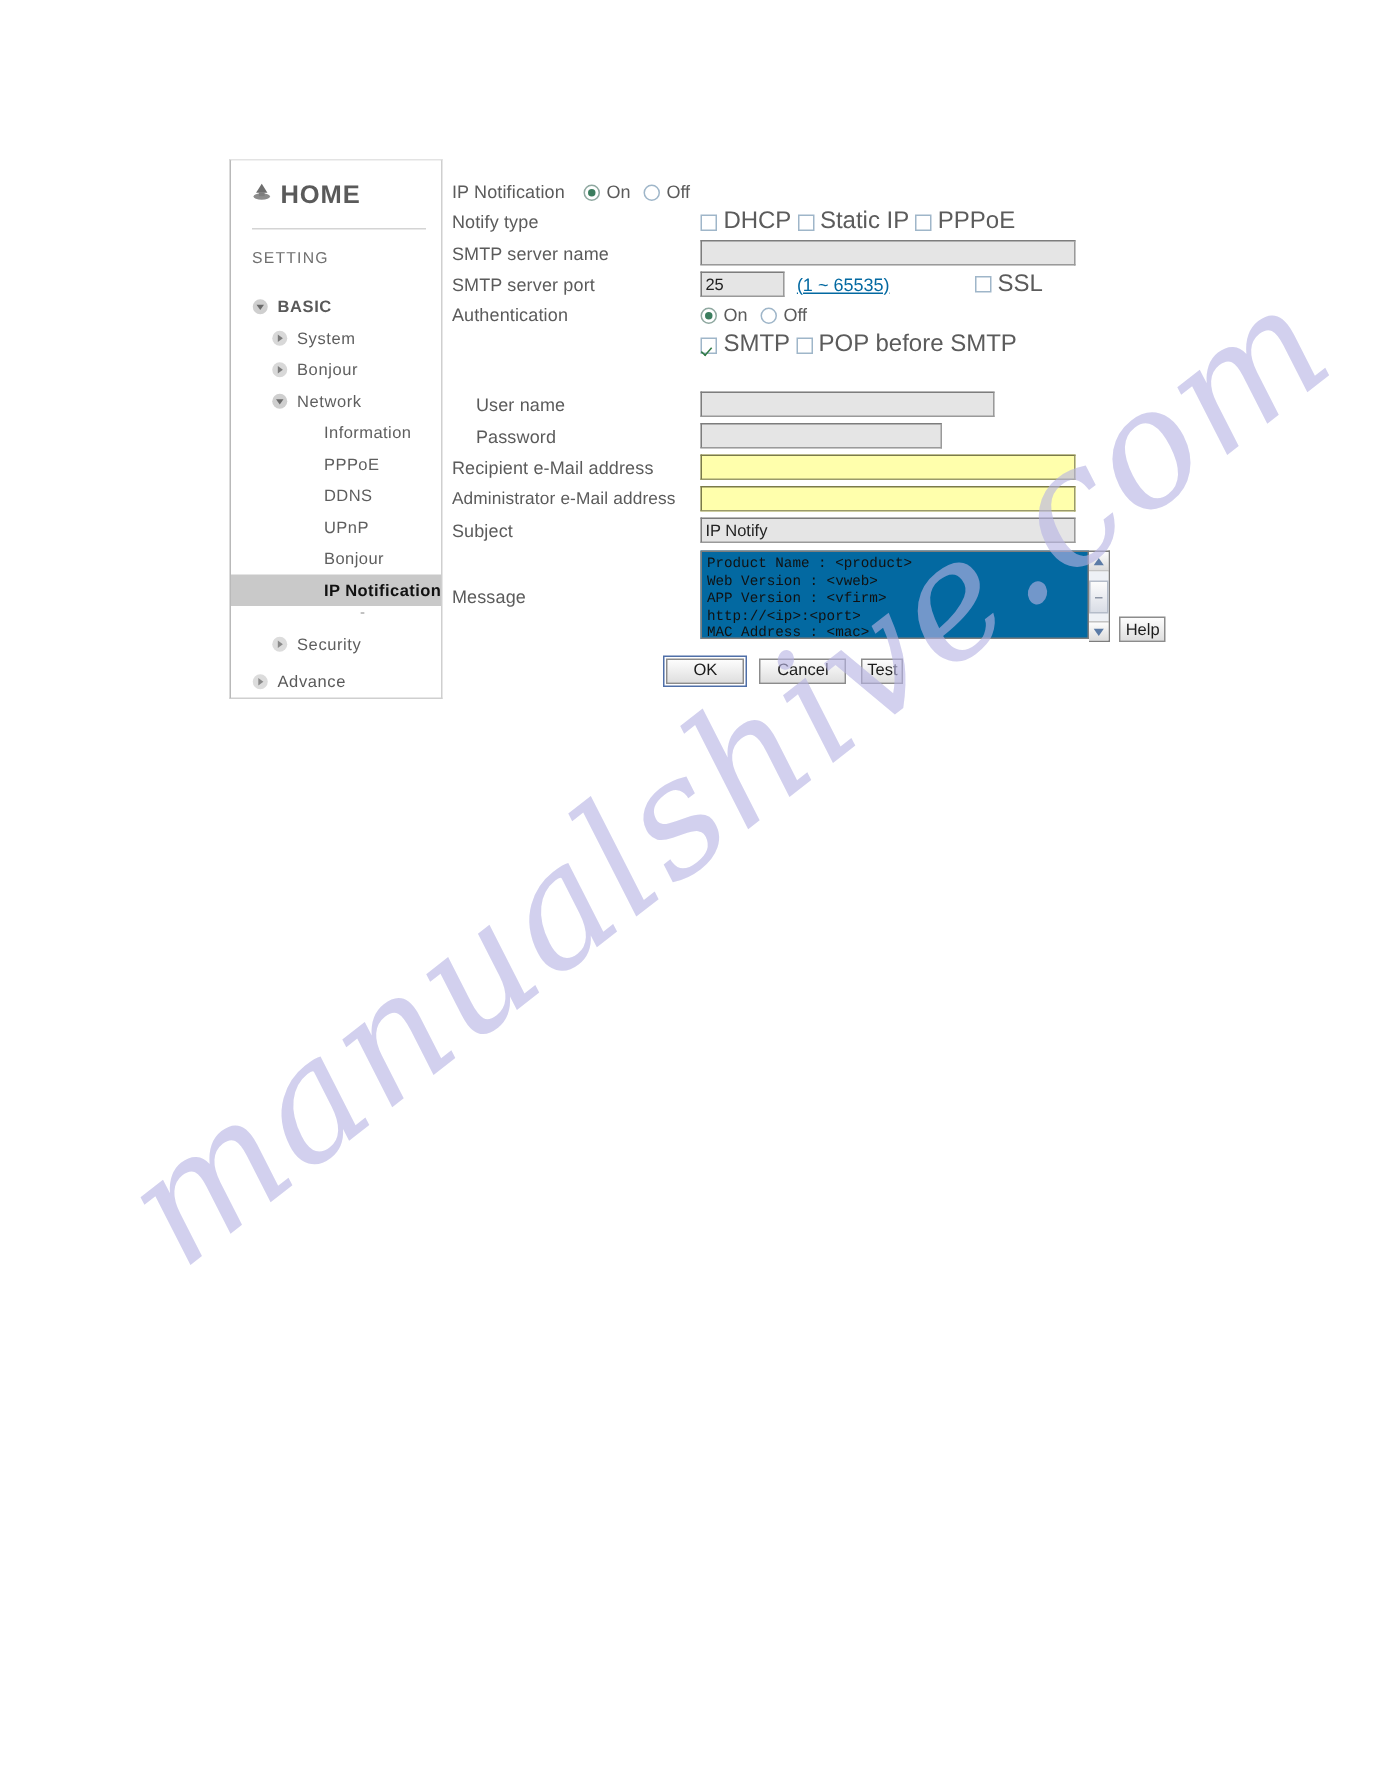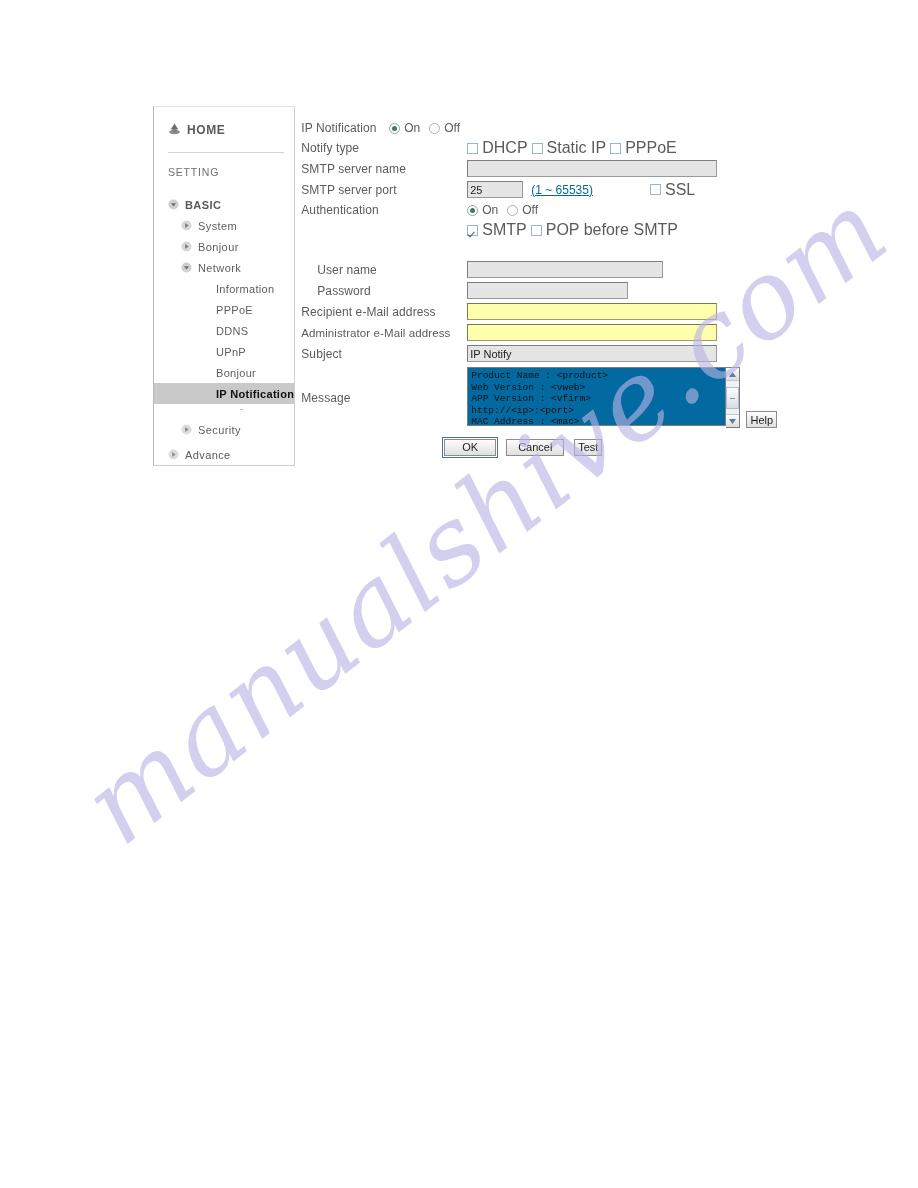--- a/index.html
+++ b/index.html
@@ -58,21 +58,21 @@
     position: relative;
   }
   .home-row {
     display: flex;
     align-items: center;
     gap: 6px;
     padding: 0 0 0 14px;
     height: 24px;
   }
   .home-label {
-    font-size: 12px;
+    font-size: 17px;
     color: #5a5a5a;
     letter-spacing: .6px;
     font-weight: bold;
   }
   .home-divider {
     margin: 10px 10px 0 14px;
     border-top: 1px solid #d4d4d4;
   }
   .setting-label {
     margin: 13px 0 16px 14px;

